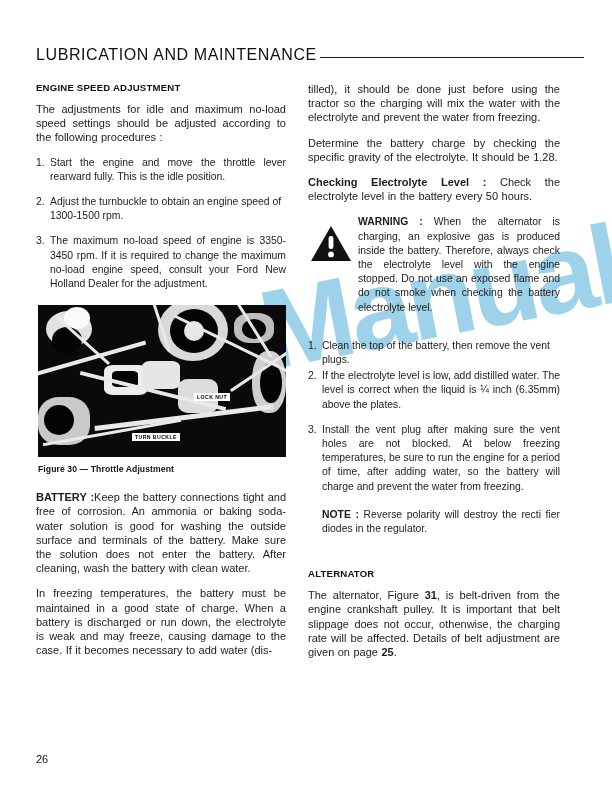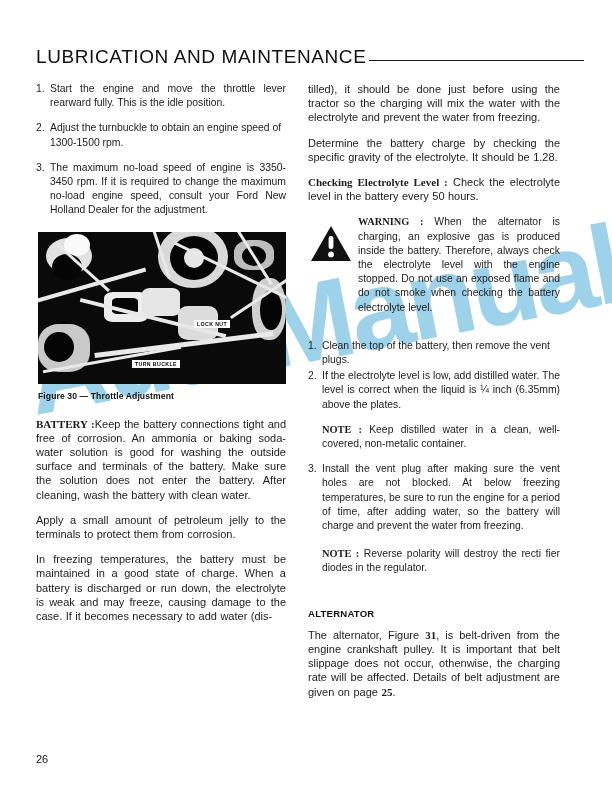--- a/index.html
+++ b/index.html
@@ -43,21 +43,21 @@
     position: absolute;
     left: 36px;
     top: 46px;
     width: 548px;
     height: 28px;
     display: flex;
     align-items: baseline;
     z-index: 4;
   }
   .header-title {
-    font-size: 19px;
+    font-size: 16px;
     font-weight: 400;
     letter-spacing: .6px;
     color: #111;
     font-family: "Liberation Sans", sans-serif;
     white-space: nowrap;
   }
   .header-rule {
     flex: 1 1 auto;
     height: 0;
     border-bottom: 1.6px solid #1a1a1a;
@@ -106,21 +106,21 @@
     flex: 0 0 14px;
     text-align: left;
   }
   .num-item .t {
     flex: 1 1 auto;
     text-align: justify;
   }
   .num-item .t.nj { text-align: left; }
   .num-tight { margin-bottom: 2px; }
 
-  .bold { font-weight: bold; font-family: Liberation Serif, serif; }
+  .bold { font-weight: bold; }
 
   
   .figure-wrap {
     position: relative;
     margin: 14px 0 0 2px;
     width: 272px;
     z-index: 4;
   }
   .photo {
     position: relative;
@@ -208,21 +208,23 @@
 
   <div class="watermark">AutoManual</div>
 
   <div class="header">
     <div class="header-title">LUBRICATION AND MAINTENANCE</div>
     <div class="header-rule"></div>
   </div>
 
   <div class="col col-left">
 
-
+    <div class="sec-head">ENGINE SPEED ADJUSTMENT</div>
+
+    <p class="body">The adjustments for idle and maximum no-load speed settings should be adjusted according to the following procedures :</p>
 
     <div class="num-item">
       <span class="n">1.</span>
       <span class="t">Start the engine and move the throttle lever rearward fully. This is the idle position.</span>
     </div>
 
     <div class="num-item">
       <span class="n">2.</span>
       <span class="t nj">Adjust the turnbuckle to obtain an engine speed of 1300-1500 rpm.</span>
     </div>
@@ -263,21 +265,20 @@
         <div class="callout" style="left:156px; top:88px;">LOCK NUT</div>
         <div class="callout" style="left:94px; top:128px;">TURN BUCKLE</div>
       </div>
       <div class="fig-cap">Figure 30 — Throttle Adjustment</div>
     </div>
 
     <p class="body" style="margin-top:16px;">
       <span class="bold">BATTERY :</span><span>Keep the battery connections tight and free of corrosion. An ammonia or baking soda-water solution is good for washing the outside surface and terminals of the battery. Make sure the solution does not enter the battery. After cleaning, wash the battery with clean water.</span>
     </p>
 
-    <p class="body">Apply a small amount of petroleum jelly to the terminals to protect them from corrosion.</p>
 
     <p class="body last">In freezing temperatures, the battery must be maintained in a good state of charge. When a battery is discharged or run down, the electrolyte is weak and may freeze, causing damage to the case. If it becomes necessary to add water (dis-</p>
   </div>
 
   <div class="col col-right">
 
     <p class="body">tilled), it should be done just before using the tractor so the charging will mix the water with the electrolyte and prevent the water from freezing.</p>
 
     <p class="body">Determine the battery charge by checking the specific gravity of the electrolyte. It should be 1.28.</p>
 
@@ -301,23 +302,20 @@
     <div class="num-item num-tight">
       <span class="n">1.</span>
       <span class="t nj">Clean the top of the battery, then remove the vent plugs.</span>
     </div>
 
     <div class="num-item">
       <span class="n">2.</span>
       <span class="t">If the electrolyte level is low, add distilled water. The level is correct when the liquid is ¼ inch (6.35mm) above the plates.</span>
     </div>
 
-    <div class="note-block">
-      <span class="bold">NOTE :</span><span> Keep distilled water in a clean, well-covered, non-metalic container.</span>
-    </div>
 
     <div class="num-item">
       <span class="n">3.</span>
       <span class="t">Install the vent plug after making sure the vent holes are not blocked. At below freezing temperatures, be sure to run the engine for a period of time, after adding water, so the battery will charge and prevent the water from freezing.</span>
     </div>
 
     <div class="note-block" style="margin-top:14px;">
       <span class="bold">NOTE :</span><span> Reverse polarity will destroy the recti fier diodes in the regulator.</span>
     </div>
 

